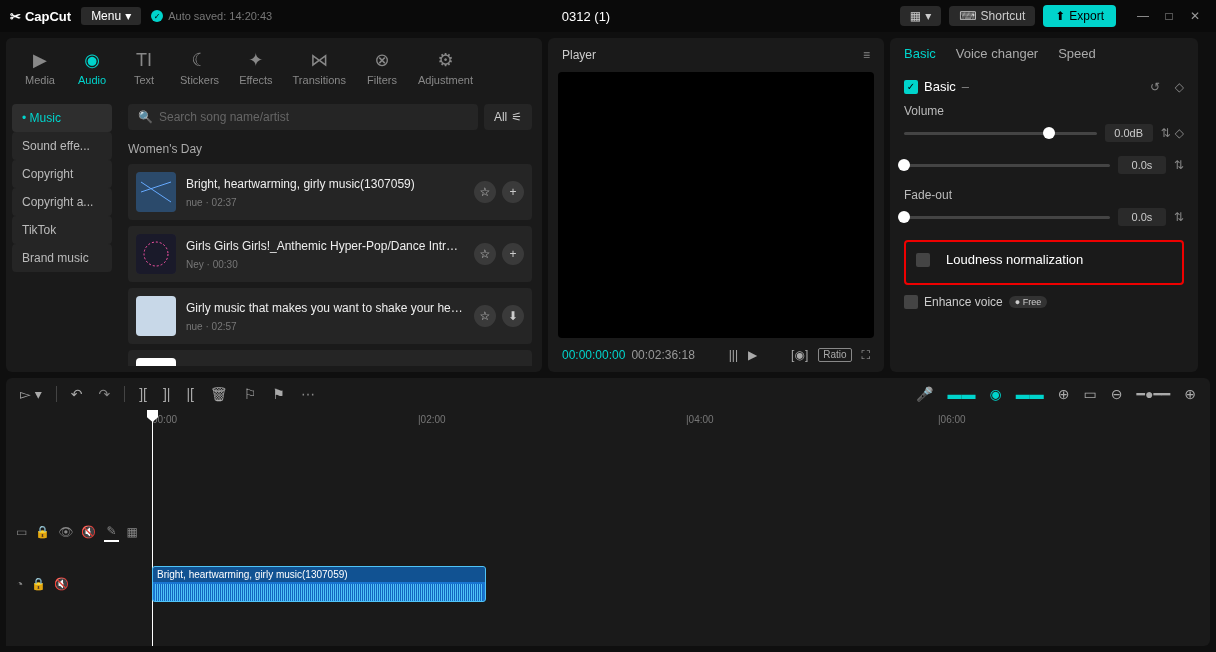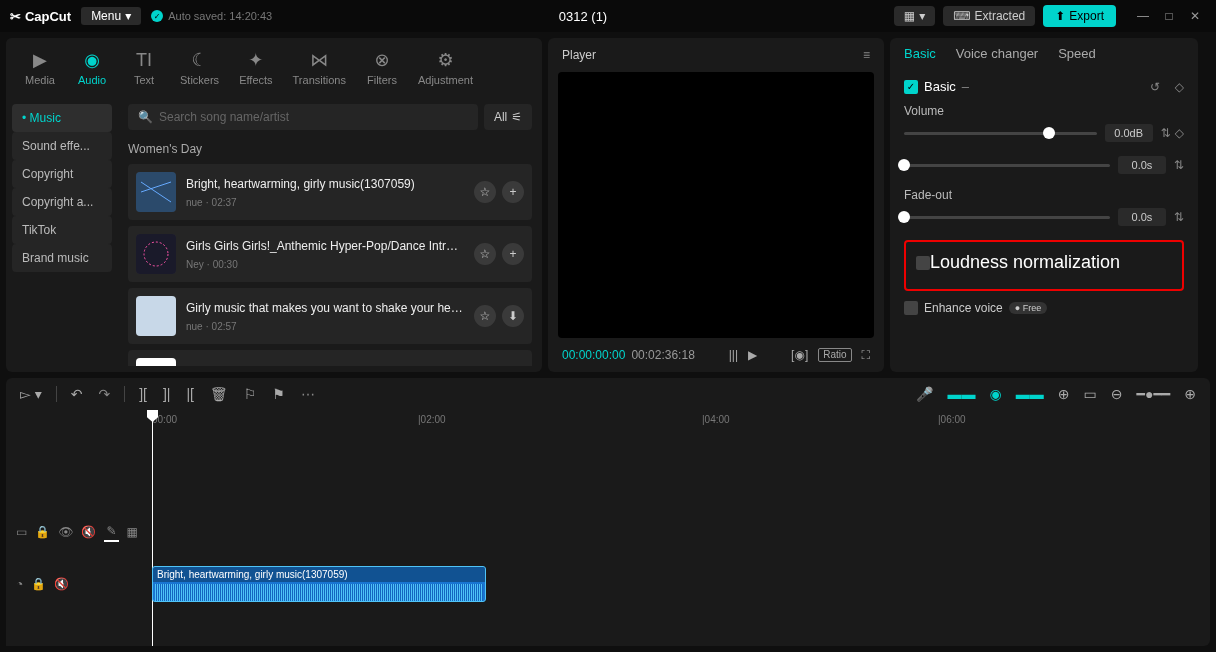--- a/index.html
+++ b/index.html
@@ -60,21 +60,21 @@
 .checkbox{width:14px;height:14px;background:#00d4cc;border-radius:2px;display:flex;align-items:center;justify-content:center;font-size:10px;color:#000}
 .checkbox.off{background:#444}
 .prop-row{margin-bottom:14px}
 .prop-label{color:#bbb;font-size:12px;margin-bottom:6px}
 .prop-ctrl{display:flex;align-items:center;gap:8px}
 .slider{flex:1;height:3px;background:#444;border-radius:2px;position:relative}
 .slider-thumb{width:12px;height:12px;background:#fff;border-radius:50%;position:absolute;top:-5px;transform:translateX(-50%)}
 .val-box{background:#2a2a2a;padding:3px 8px;border-radius:3px;color:#ccc;font-size:11px;min-width:48px;text-align:center}
 .kf-icons{display:flex;gap:4px;color:#888;font-size:12px}
 .highlight-box{border:2px solid #e00;border-radius:4px;padding:10px;margin:6px 0}
-.loud-title{display:flex;align-items:center;gap:0;color:#fff;font-size:18px;margin-bottom:6px}
+.loud-title{display:flex;align-items:center;gap:16px;color:#fff;font-size:13px;margin-bottom:6px}
 .loud-desc{color:#888;font-size:11px;line-height:1.4}
 .enhance-row{display:flex;align-items:center;gap:6px;margin-top:10px}
 .free-badge{background:#333;padding:1px 6px;border-radius:8px;font-size:9px;color:#ccc}
 .timeline{background:#1a1a1a;margin:0 6px 6px;border-radius:6px;display:flex;flex-direction:column;height:268px}
 .tl-toolbar{display:flex;align-items:center;padding:6px 12px;gap:12px;color:#aaa}
 .tl-tool{cursor:pointer;padding:2px;font-size:14px}
 .tl-tool.active{color:#00d4cc}
 .tl-sep{width:1px;height:16px;background:#444}
 .tl-spacer{flex:1}
 .tl-right{display:flex;gap:10px;align-items:center}
@@ -109,21 +109,21 @@
     </div>
     <div class="autosave">
       <span class="autosave-dot">✓</span>
       <span>Auto saved: 14:20:43</span>
     </div>
     <div class="title-center">0312 (1)</div>
     <div class="title-right">
       <div class="tb-btn"><span>▦</span> ▾</div>
       <div class="tb-btn">
           <span>⌨</span> 
-          <span>Extracted</span>
+          <span>Shortcut</span>
         </div>
       <div class="export-btn">
           <span>⬆</span> 
           <span>Export</span>
         </div>
       <div class="win-btns">
         <div class="win-btn">—</div>
         <div class="win-btn">□</div>
         <div class="win-btn">✕</div>
       </div>
@@ -384,21 +384,21 @@
         <div class="tl-track-head">
             <span>◔</span>
             <span>🔒</span>
             <span>🔇</span>
           </div>
       </div>
       <div class="tl-content">
         <div class="tl-ruler">
           <span class="tl-tick" style="left:6px">00:00</span>
           <span class="tl-tick" style="left:272px">|02:00</span>
-          <span class="tl-tick" style="left:556px">|04:00</span>
+          <span class="tl-tick" style="left:540px">|04:00</span>
           <span class="tl-tick" style="left:792px">|06:00</span>
         </div>
         <div class="tl-playhead"></div>
         <div class="tl-rows">
           <div class="tl-clip" style="top:132px">
             <div class="tl-clip-label">Bright, heartwarming, girly music(1307059)</div>
             <div class="tl-wave"></div>
           </div>
         </div>
       </div>

